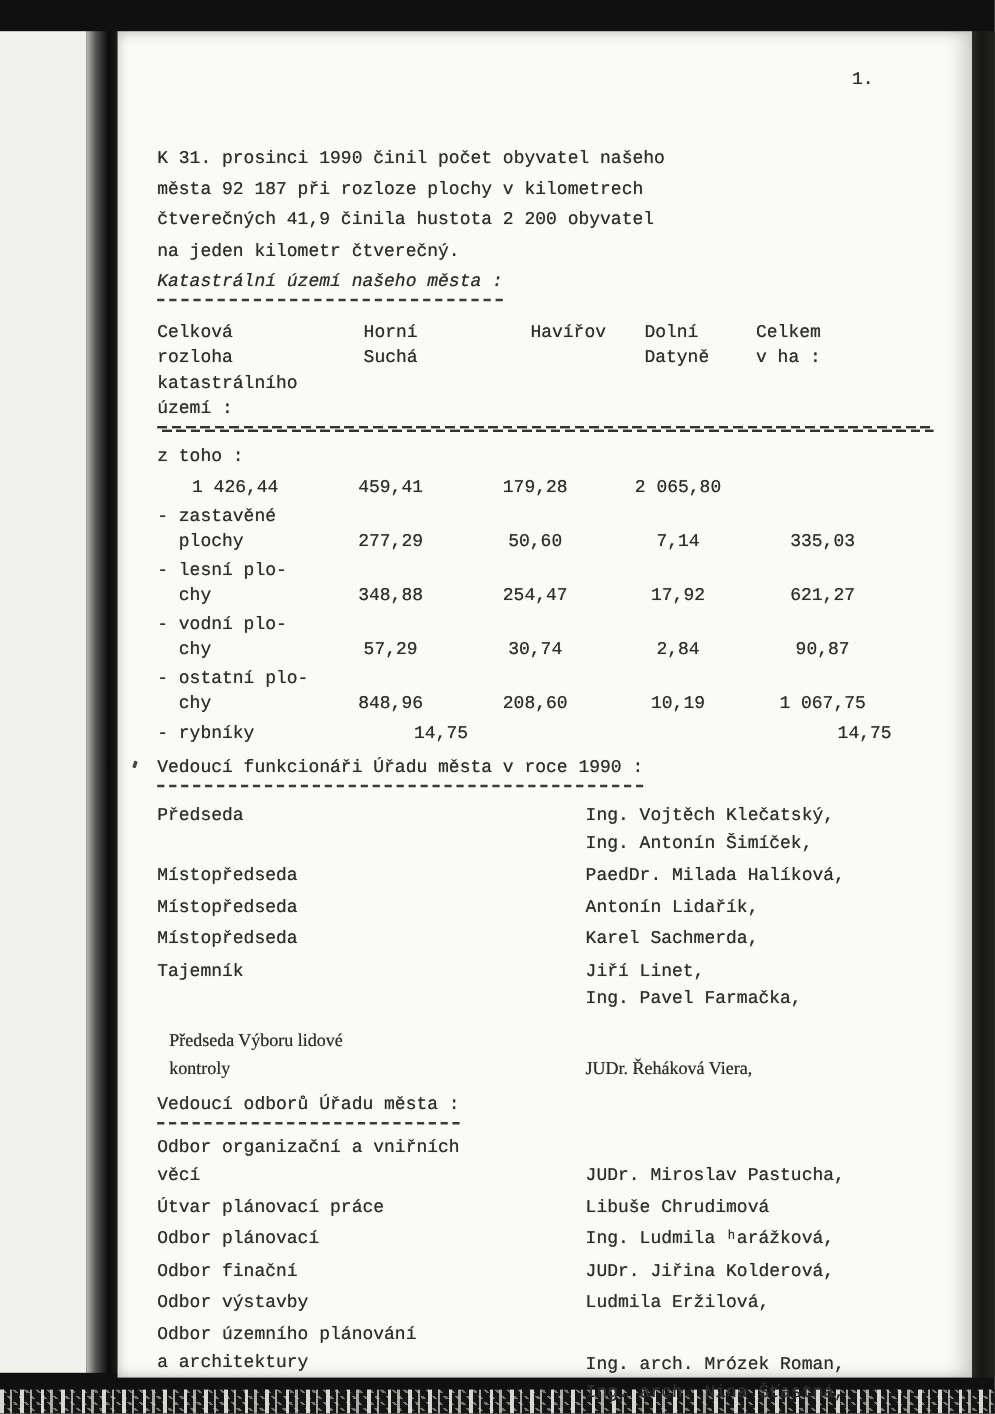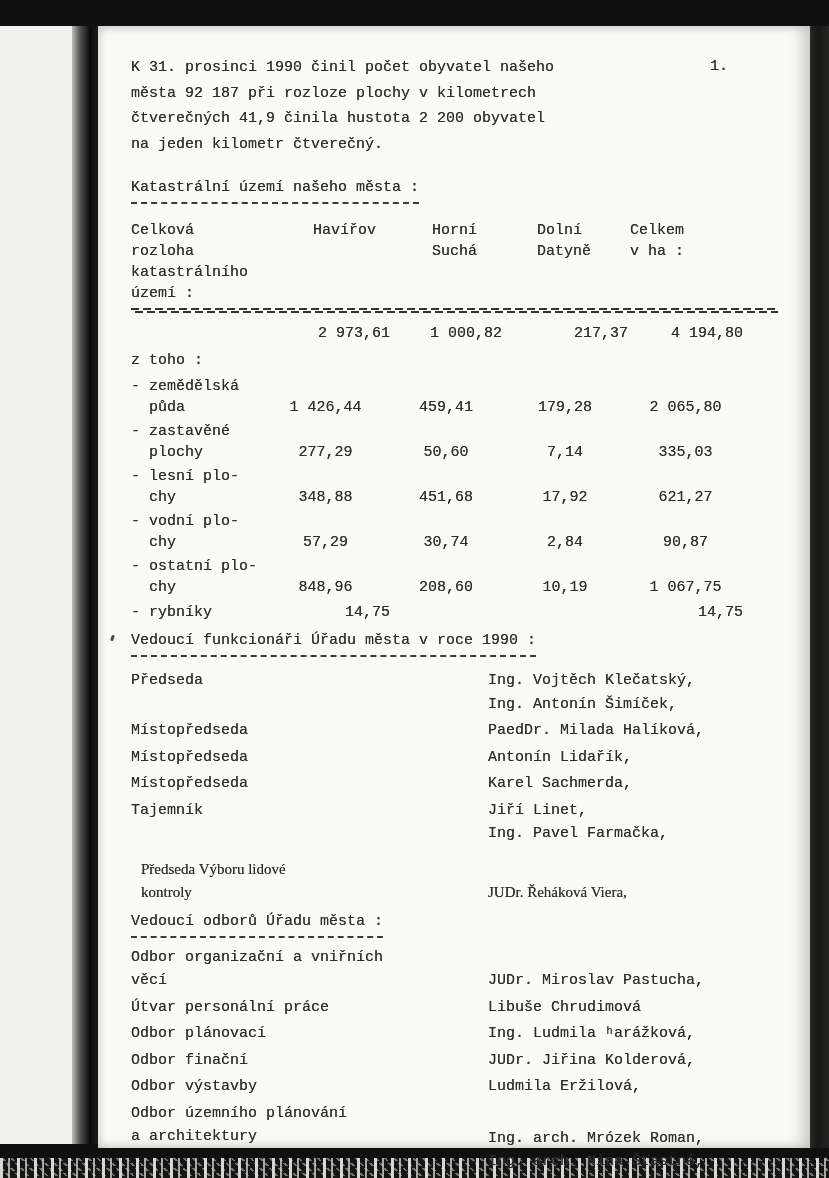--- a/index.html
+++ b/index.html
@@ -39,28 +39,28 @@
     box-shadow:inset -8px 0 14px rgba(0,0,0,.18), inset 3px 0 8px rgba(0,0,0,.12);
     color:#2d2d2d;
     font-size:15px;
     line-height:25px;
     text-shadow:0 0 .6px rgba(45,45,45,.75);
     box-sizing:border-box;
     padding:0 0 0 33px;
   }
   .pre{white-space:pre-wrap;}
   .page-num{position:absolute;left:612px;top:28px;}
-  .intro{margin-top:29px;width:500px;line-height:25.5px;}
+  .intro{margin-top:94px;width:500px;line-height:25.5px;}
   .heading{
     display:inline-block;
     border-bottom:2.5px dashed #3a3a3a;
     padding-bottom:3px;
     line-height:22px;
   }
-  .h1-wrap{margin-top:18px;}
+  .h1-wrap{font-style:italic;}
   .h2-wrap{position:relative;}
   .h3-wrap{margin-top:4px;}
   .stray-mark{
     position:absolute;left:-20px;top:7px;width:3px;height:6px;
     background:#4a4a4a;transform:rotate(18deg);border-radius:1px;
   }
   
   .table{margin-top:16px;width:647px;}
   .t-row{display:grid;grid-template-columns:130px 129px 112px 126px 115px;}
   .t-head{line-height:21px;}
@@ -109,64 +109,55 @@
 
   <div class="h1-wrap">
     <span class="heading">Katastrální území našeho města :</span>
   </div>
 
   <div class="table">
     <div class="t-row t-head">
       <div class="hc">Celková rozloha
 katastrálního
 území :</div>
+      <div class="hc hc3">Horní Suchá</div>
       <div class="hc hc2">Havířov</div>
-      <div class="hc hc3">Horní Suchá</div>
       <div class="hc hc4">Dolní
 Datyně</div>
       <div class="hc hc5">Celkem
 v ha :</div>
     </div>
     <div class="sep"></div>
     <div class="t-body">
       <div class="t-row r1">
-        <div class="lbl"></div>
-        <div class="num">2 973,61</div>
-        <div class="num">1 000,82</div>
-        <div class="num">217,37</div>
-        <div class="num">4 194,80</div>
-      </div>
-      <div class="t-row r1">
         <div class="lbl">z toho :</div>
         <div class="num"></div>
         <div class="num"></div>
         <div class="num"></div>
         <div class="num"></div>
       </div>
       <div class="t-row r2">
-        <div class="lbl">- zemědělská
-  půda</div>
         <div class="num">1 426,44</div>
         <div class="num">459,41</div>
         <div class="num">179,28</div>
         <div class="num">2 065,80</div>
       </div>
       <div class="t-row r2">
         <div class="lbl">- zastavěné
   plochy</div>
         <div class="num">277,29</div>
         <div class="num">50,60</div>
         <div class="num">7,14</div>
         <div class="num">335,03</div>
       </div>
       <div class="t-row r2">
         <div class="lbl">- lesní plo-
   chy</div>
         <div class="num">348,88</div>
-        <div class="num">451,68</div>
+        <div class="num">254,47</div>
         <div class="num">17,92</div>
         <div class="num">621,27</div>
       </div>
       <div class="t-row r2">
         <div class="lbl">- vodní plo-
   chy</div>
         <div class="num">57,29</div>
         <div class="num">30,74</div>
         <div class="num">2,84</div>
         <div class="num">90,87</div>
@@ -228,21 +219,21 @@
     <span class="heading">Vedoucí odborů Úřadu města :</span>
   </div>
 
   <div class="pairs" style="margin-top:8px;">
     <div class="pair align-end">
       <div class="role">Odbor organizační a vniřních
 věcí</div>
       <div class="name">JUDr. Miroslav Pastucha,</div>
     </div>
     <div class="pair">
-      <div class="role">Útvar personální práce</div>
+      <div class="role">Útvar plánovací práce</div>
       <div class="name">Libuše Chrudimová</div>
     </div>
     <div class="pair">
       <div class="role">Odbor plánovací</div>
       <div class="name">Ing. Ludmila ʰarážková,</div>
     </div>
     <div class="pair">
       <div class="role">Odbor finační</div>
       <div class="name">JUDr. Jiřina Kolderová,</div>
     </div>

